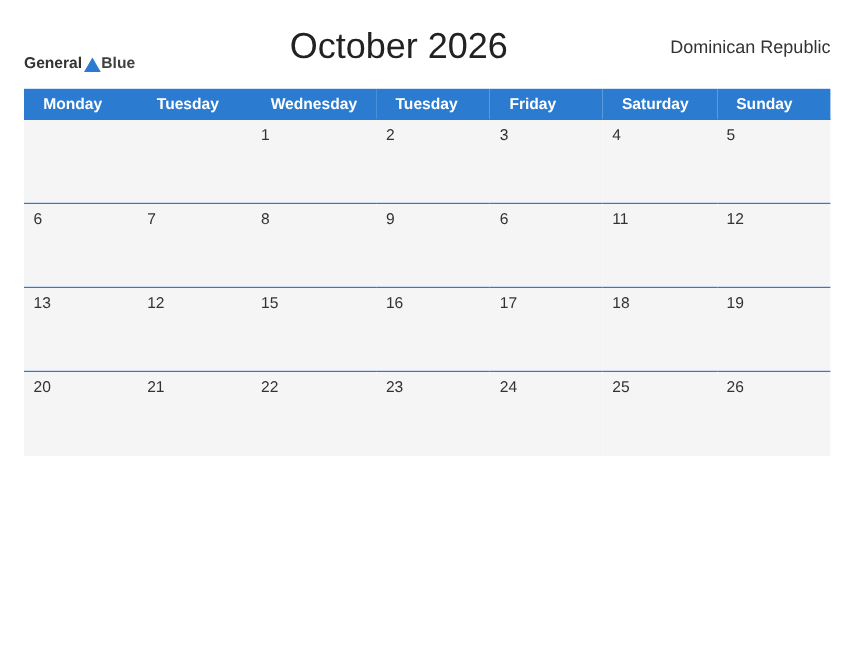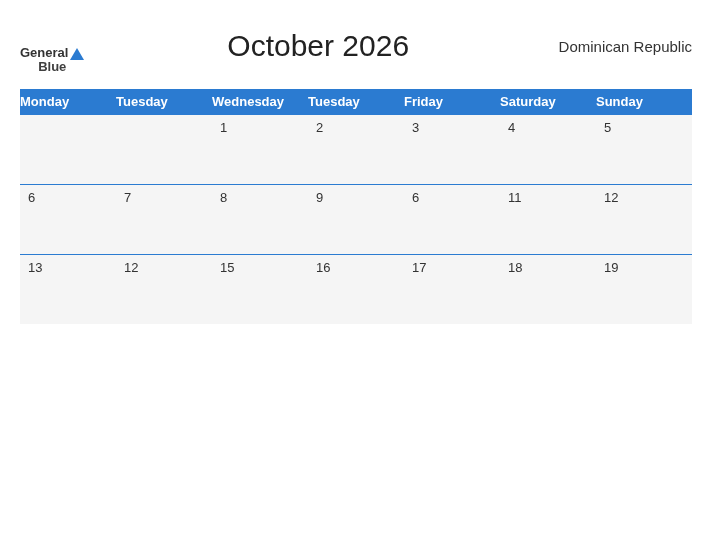--- a/index.html
+++ b/index.html
@@ -17,22 +17,22 @@
       background: #fff;
     }
     .header {
       display: flex;
       align-items: center;
       justify-content: space-between;
       margin-bottom: 14px;
     }
     .logo {
       display: flex;
-      flex-direction: column;
-      align-items: center;
+      flex-direction: row;
+      align-items: flex-end;
       margin-top: 28px;
     }
     .logo-general {
       font-size: 13px;
       font-weight: bold;
       color: #333;
       line-height: 1.1;
     }
     .logo-blue {
       font-size: 13px;
@@ -66,21 +66,21 @@
     .calendar-table {
       width: 100%;
       border-collapse: collapse;
     }
     .calendar-table thead tr th {
       background: #2b7bd1;
       color: #fff;
       font-size: 13px;
       font-weight: 600;
       text-align: left;
-      padding: 5px 0;
+      padding: 5px 16px;
       border: none;
     }
     .calendar-table tbody tr {
       border-top: 1.5px solid #2b7bd1;
     }
     .calendar-table tbody tr td {
       background: #f5f5f5;
       height: 70px;
       vertical-align: top;
       padding: 5px 8px;
@@ -142,15 +142,24 @@
         </tr>
         <tr>
           <td><span class="day-num">13</span></td>
           <td><span class="day-num">12</span></td>
           <td><span class="day-num">15</span></td>
           <td><span class="day-num">16</span></td>
           <td><span class="day-num">17</span></td>
           <td><span class="day-num">18</span></td>
           <td><span class="day-num">19</span></td>
         </tr>
+        <tr>
+          <td><span class="day-num">20</span></td>
+          <td><span class="day-num">21</span></td>
+          <td><span class="day-num">22</span></td>
+          <td><span class="day-num">23</span></td>
+          <td><span class="day-num">24</span></td>
+          <td><span class="day-num">25</span></td>
+          <td><span class="day-num">26</span></td>
+        </tr>
       </tbody>
   </table>
 </div>
 
 </body></html>

